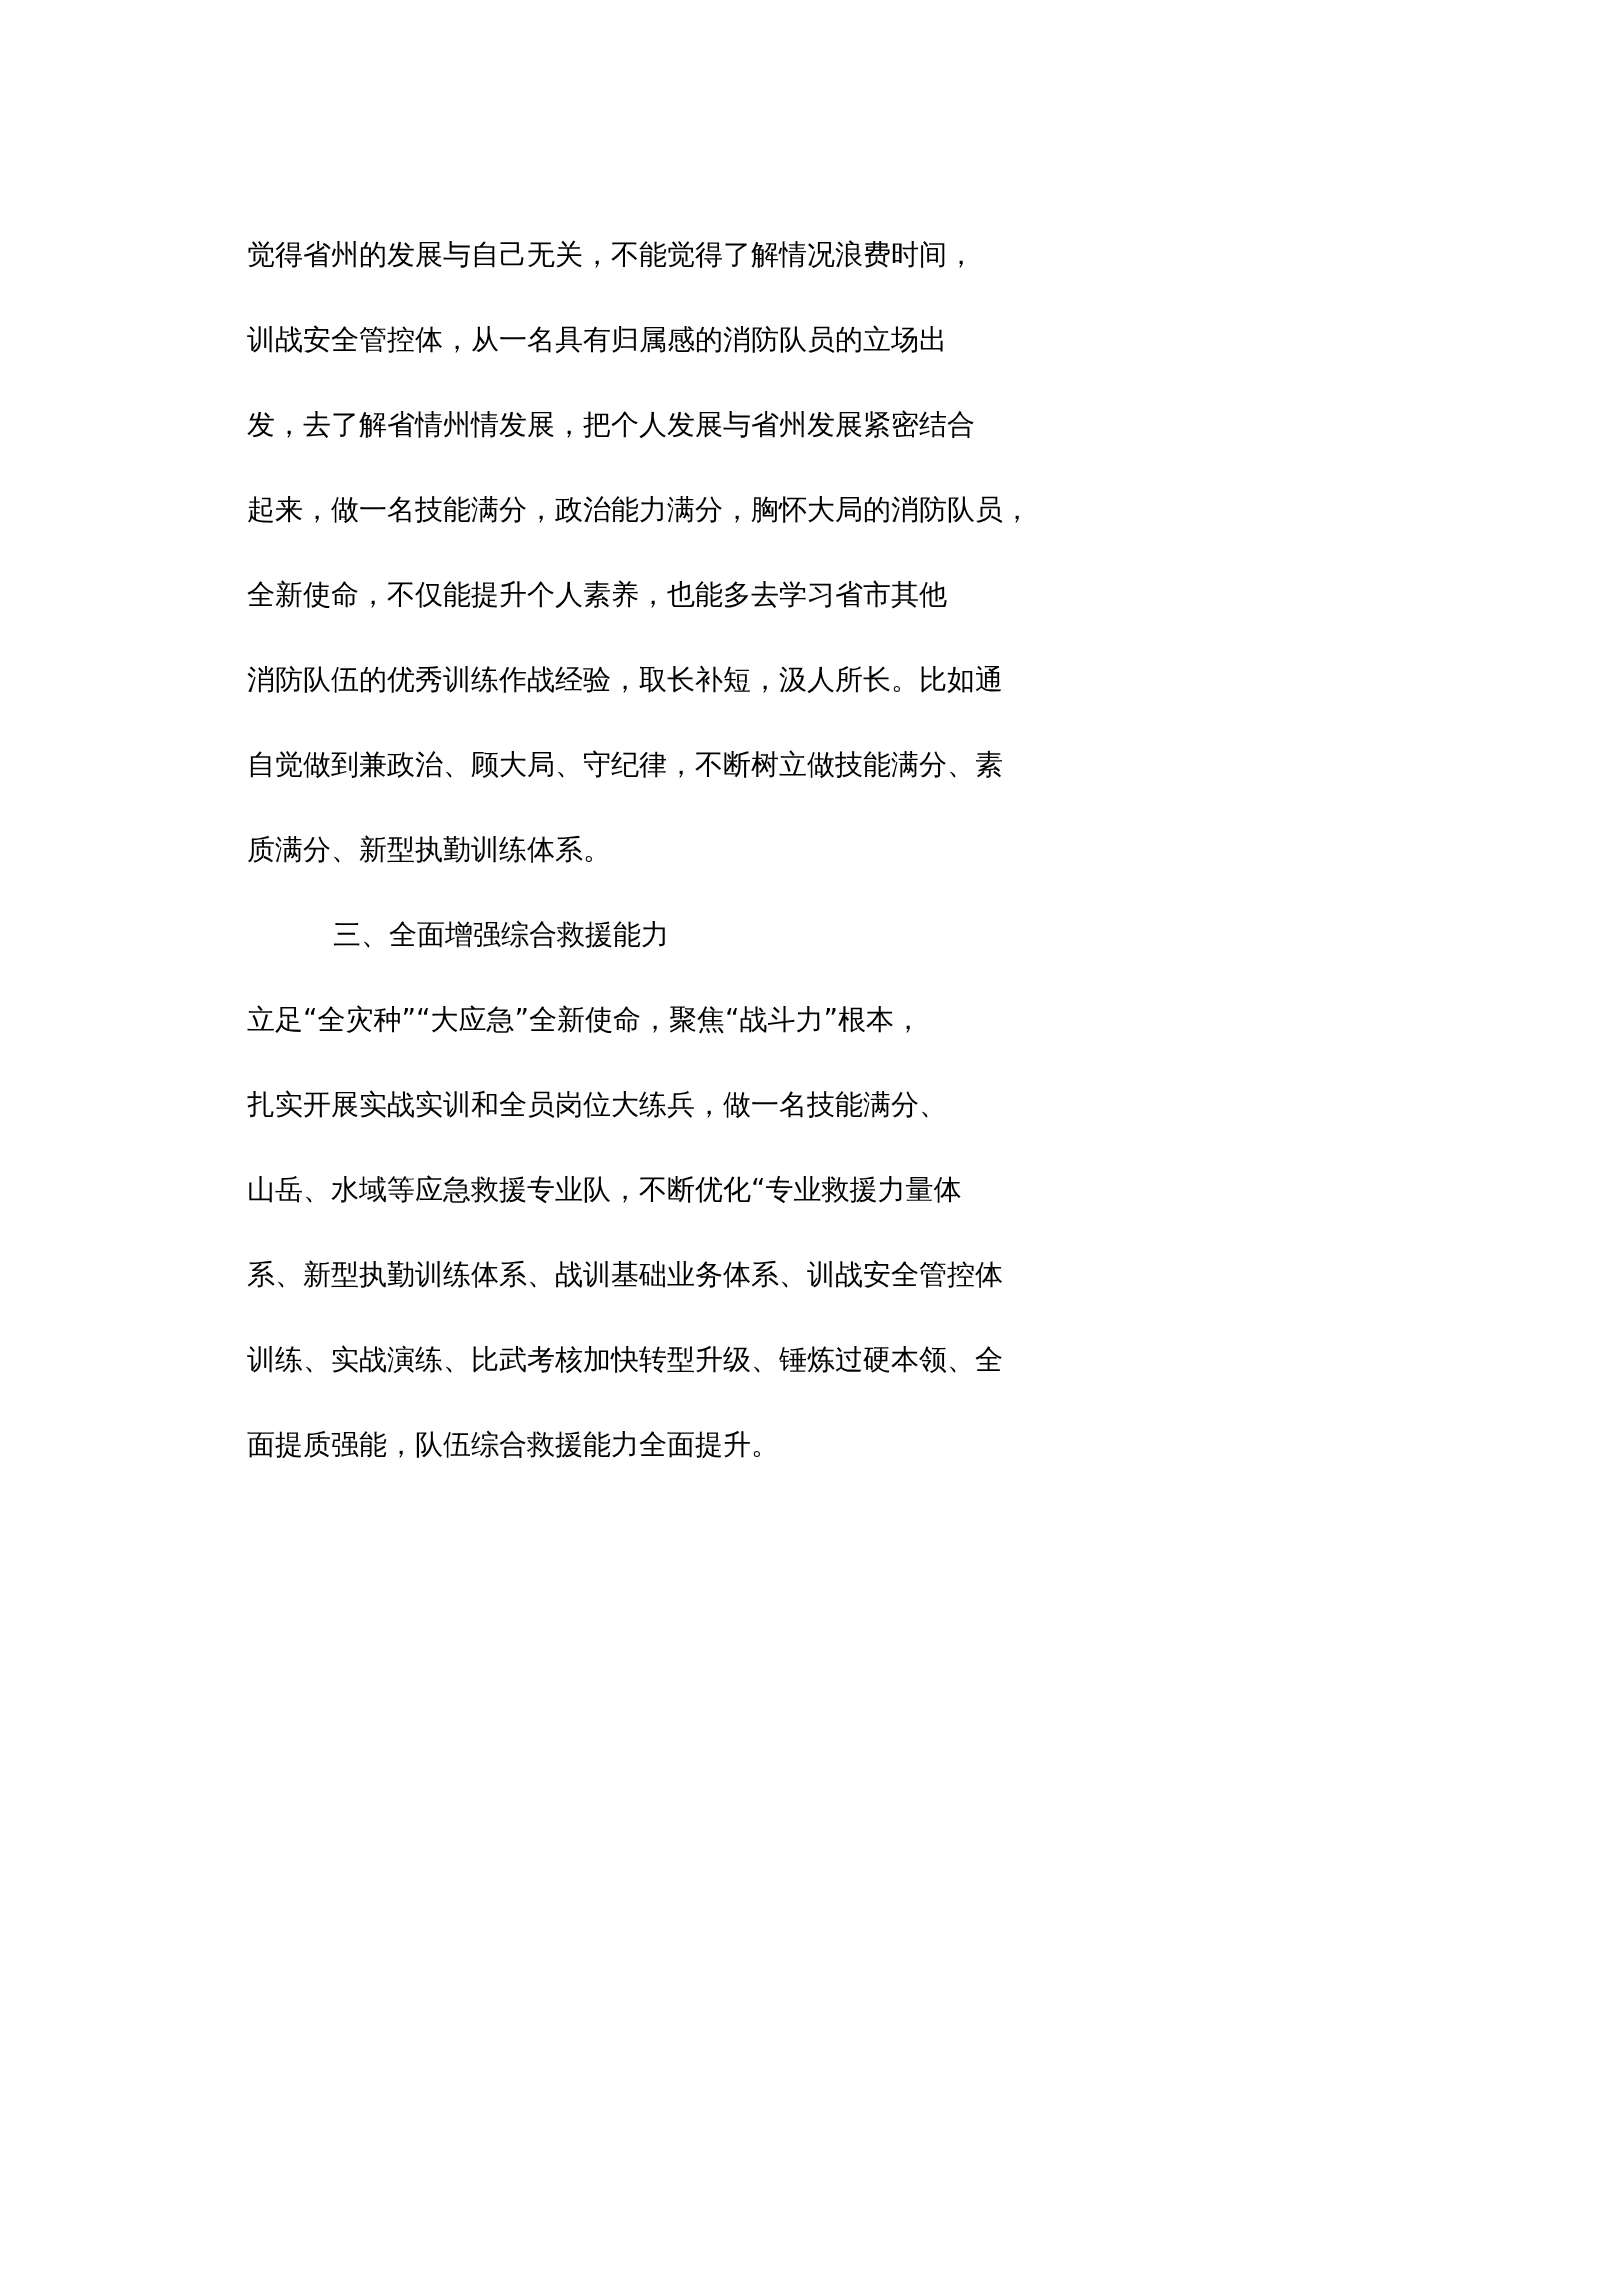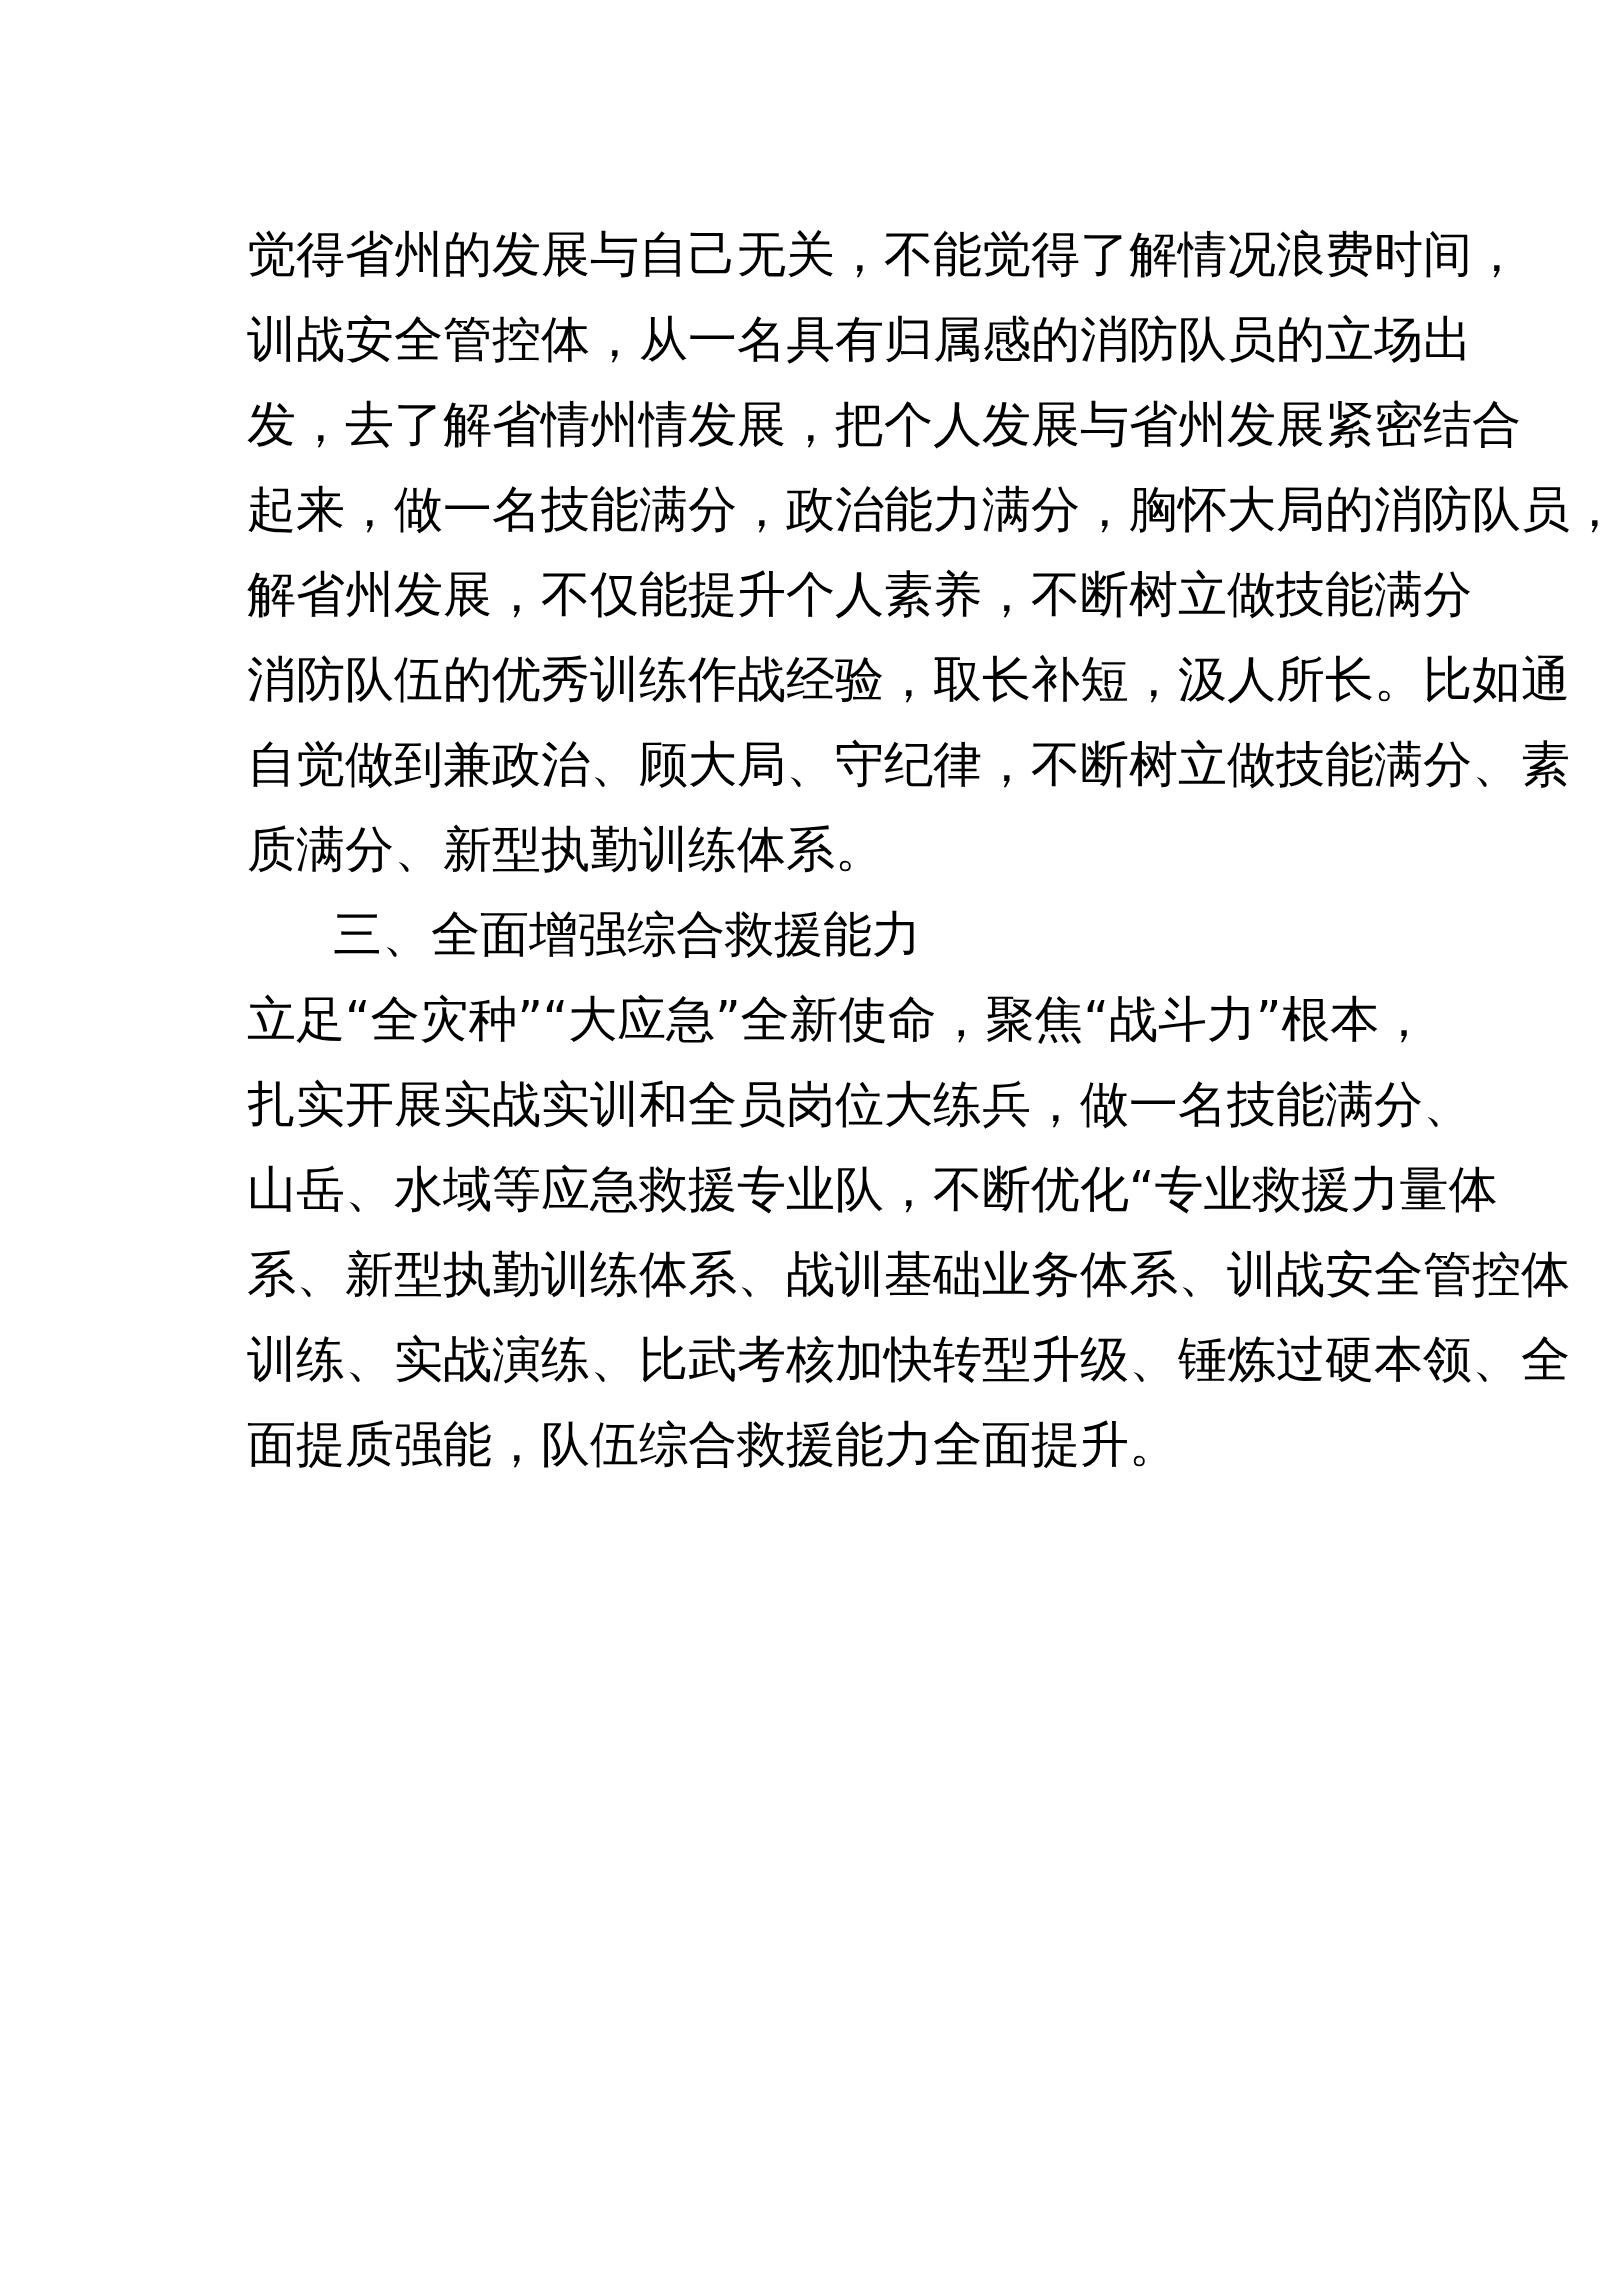--- a/index.html
+++ b/index.html
@@ -26,40 +26,40 @@
     .text-block {
       position: absolute;
       left: 247px;
       top: 212px;
       width: 1176px;
     }
     .line {
       display: block;
       height: 85px;
       line-height: 85px;
-      font-size: 49px;
+      font-size: 28px;
       white-space: nowrap;
       letter-spacing: 0px;
     }
     .line.indent {
       padding-left: 86px;
     }
   </style>
 </head>
 <body>
 
 <div class="page">
   <div class="text-block">
 
     <div class="paragraph">
       <span class="line">觉得省州的发展与自己无关，不能觉得了解情况浪费时间，</span>
       <span class="line">训战安全管控体，从一名具有归属感的消防队员的立场出</span>
       <span class="line">发，去了解省情州情发展，把个人发展与省州发展紧密结合</span>
       <span class="line">起来，做一名技能满分，政治能力满分，胸怀大局的消防队员，</span>
-      <span class="line">解省州发展，不仅能提升个人素养，不断树立做技能满分</span>
+      <span class="line">全新使命，不仅能提升个人素养，也能多去学习省市其他</span>
       <span class="line">消防队伍的优秀训练作战经验，取长补短，汲人所长。比如通</span>
       <span class="line">自觉做到兼政治、顾大局、守纪律，不断树立做技能满分、素</span>
       <span class="line">质满分、新型执勤训练体系。</span>
     </div>
 
     <div class="heading">
       <span class="line indent">三、全面增强综合救援能力</span>
     </div>
 
     <div class="paragraph">

